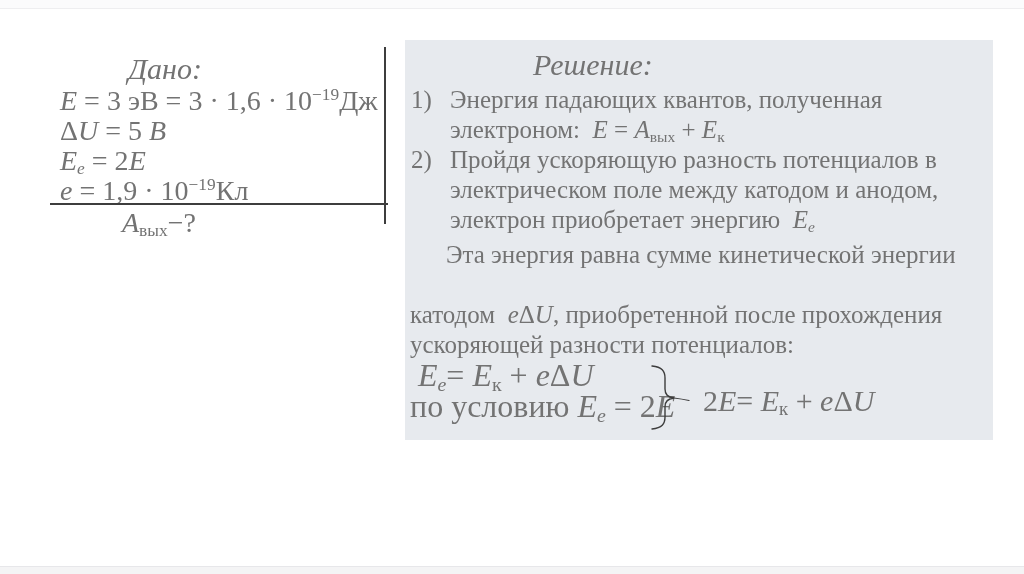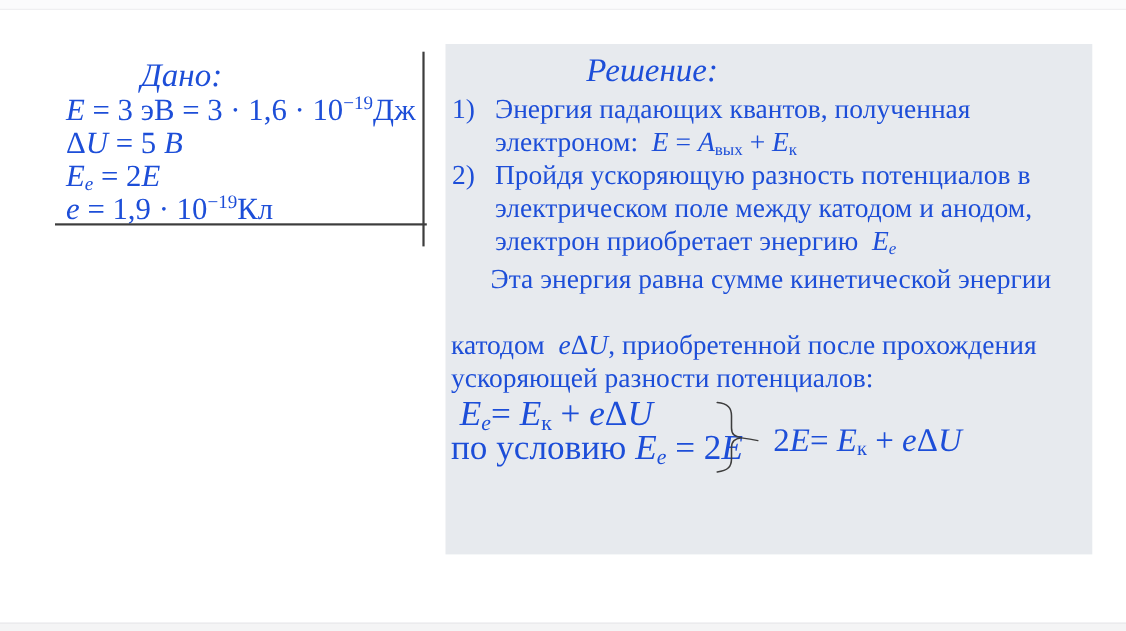--- a/index.html
+++ b/index.html
@@ -1,39 +1,39 @@
 <!DOCTYPE html>
 <html><head>
 <meta charset="utf-8">
 <style>
   html,body{margin:0;padding:0;background:#ffffff;}
   .slide{
     position:relative;width:1024px;height:574px;overflow:hidden;
-    background:#ffffff;color:#1d4ed8;
+    background:#ffffff;color:#737373;
     font-family:"Liberation Serif","DejaVu Serif",serif;
   }
   .edge{position:absolute;left:0;right:0;}
   .edge.top{top:0;height:8px;background:#fbfbfc;border-bottom:1px solid #eeeef0;}
   .edge.bottom{bottom:0;height:7px;background:#f4f4f5;border-top:1px solid #e7e7ea;}
 
   .it{font-style:italic;}
   sup,sub{line-height:0;position:relative;vertical-align:baseline;}
   sup{font-size:0.62em;top:-0.55em;}
   sub{font-size:0.62em;top:0.24em;}
 
   
   .g-title{position:absolute;left:128px;top:52px;font-size:30px;white-space:pre;}
   .g-lines{position:absolute;left:60px;top:86px;font-size:28px;line-height:30px;}
   .g-line{white-space:pre;}
   .g-hrule{position:absolute;left:50px;top:203px;width:338px;height:2px;background:#3d3d3d;}
   .g-vrule{position:absolute;left:384px;top:47px;width:2px;height:177px;background:#3d3d3d;}
   .g-question{position:absolute;left:122px;top:207px;font-size:28px;white-space:pre;}
 
   
-  .panel{position:absolute;left:405px;top:40px;width:588px;height:464px;background:#e7eaee;text-decoration:underline;}
+  .panel{position:absolute;left:405px;top:40px;width:588px;height:400px;background:#e7eaee;text-decoration:underline;}
   .s-title{position:absolute;left:128px;top:8px;font-size:30px;white-space:pre;}
   .s-num{position:absolute;left:6px;font-size:25px;line-height:30px;white-space:pre;}
   .s-line{position:absolute;left:45px;font-size:25px;line-height:30px;white-space:pre;}
   .s-para{position:absolute;left:5px;font-size:25px;line-height:30px;white-space:pre;}
   .s-formula{position:absolute;font-size:32px;line-height:30px;white-space:pre;}
   .s-result{position:absolute;left:298px;top:344px;font-size:30px;line-height:34px;white-space:pre;}
   .brace{position:absolute;left:243px;top:324px;}
 </style>
 </head>
 <body>
@@ -43,20 +43,21 @@
 
   <div class="g-title it">Дано:</div>
   <div class="g-lines">
     <div class="g-line"><span class="it">E</span><span> = 3 эВ = 3 · 1,6 · 10</span><sup>−19</sup><span>Дж</span></div>
     <div class="g-line"><span>Δ</span><span class="it">U</span><span> = 5 </span><span class="it">В</span></div>
     <div class="g-line"><span class="it">E</span><sub class="it">e</sub><span> = 2</span><span class="it">E</span></div>
     <div class="g-line"><span class="it">e</span><span> = 1,9 · 10</span><sup>−19</sup><span>Кл</span></div>
   </div>
   <div class="g-hrule"></div>
   <div class="g-vrule"></div>
+  <div class="g-question"><span class="it">A</span><sub>вых</sub><span>−?</span></div>
 
   <div class="panel">
     <div class="s-title it">Решение:</div>
 
     <div class="s-num" style="top:45px">1)</div>
     <div class="s-line" style="top:45px"><span>Энергия падающих квантов, полученная</span></div>
     <div class="s-line" style="top:75px"><span>электроном:  </span><span class="it">E</span><span> = </span><span class="it">A</span><sub>вых</sub><span> + </span><span class="it">E</span><sub>к</sub></div>
 
     <div class="s-num" style="top:105px">2)</div>
     <div class="s-line" style="top:105px"><span>Пройдя ускоряющую разность потенциалов в</span></div>

